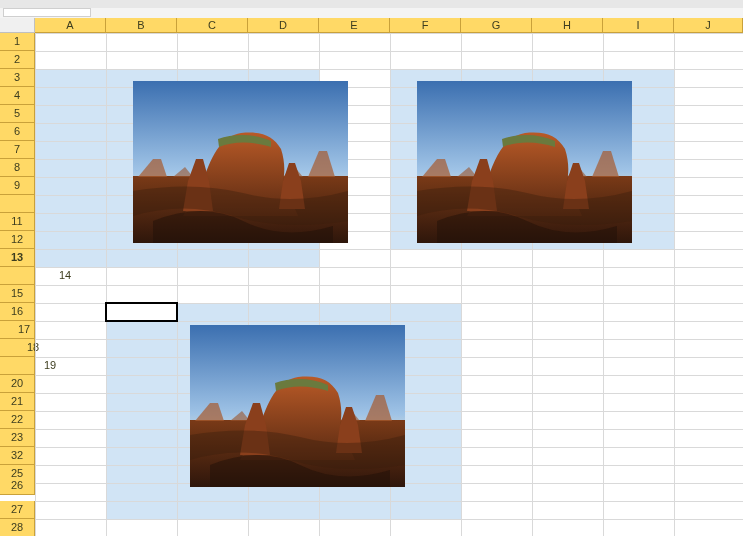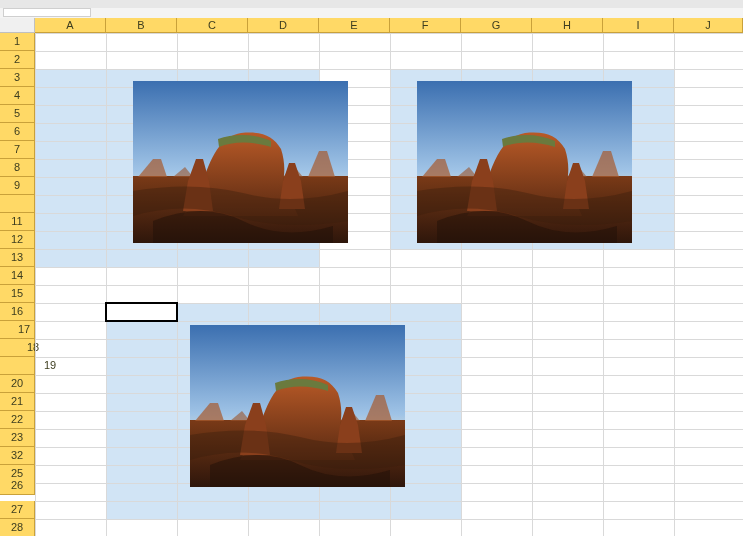--- a/index.html
+++ b/index.html
@@ -171,22 +171,22 @@
         <div class="rowhdr" style="top: 51px; height: 18px;"><span style="line-height: 17px;">3</span></div>
         <div class="rowhdr" style="top: 69px; height: 18px;"><span style="line-height: 17px;">4</span></div>
         <div class="rowhdr" style="top: 87px; height: 18px;"><span style="line-height: 17px;">5</span></div>
         <div class="rowhdr" style="top: 105px; height: 18px;"><span style="line-height: 17px;">6</span></div>
         <div class="rowhdr" style="top: 123px; height: 18px;"><span style="line-height: 17px;">7</span></div>
         <div class="rowhdr" style="top: 141px; height: 18px;"><span style="line-height: 17px;">8</span></div>
         <div class="rowhdr" style="top: 159px; height: 18px;"><span style="line-height: 17px;">9</span></div>
         <div class="rowhdr" style="top: 177px; height: 18px;"><span style="line-height: 17px; margin-left: 24px;">10</span></div>
         <div class="rowhdr" style="top: 195px; height: 18px;"><span style="line-height: 17px;">11</span></div>
         <div class="rowhdr" style="top: 213px; height: 18px;"><span style="line-height: 17px;">12</span></div>
-        <div class="rowhdr" style="top: 231px; height: 18px;"><span style="line-height: 17px;">13</span></div>
-        <div class="rowhdr" style="top: 249px; height: 18px;"><span style="line-height: 17px;">14</span></div>
+        <div class="rowhdr" style="top: 231px; height: 18px; font-weight: bold;"><span style="line-height: 17px;">13</span></div>
+        <div class="rowhdr" style="top: 249px; height: 18px;"><span style="line-height: 17px; padding-left: 48px;">14</span></div>
         <div class="rowhdr" style="top: 267px; height: 18px;"><span style="line-height: 17px;">15</span></div>
         <div class="rowhdr" style="top: 285px; height: 18px;"><span style="line-height: 17px;">16</span></div>
         <div class="rowhdr" style="top: 303px; height: 18px;"><span style="line-height: 17px; margin-left: 7px;">17</span></div>
         <div class="rowhdr" style="top: 321px; height: 18px;"><span style="line-height: 17px; padding-left: 16px;">18</span></div>
         <div class="rowhdr" style="top: 339px; height: 18px;"><span style="line-height: 17px; padding-left: 33px;">19</span></div>
         <div class="rowhdr" style="top: 357px; height: 18px;"><span style="line-height: 17px;">20</span></div>
         <div class="rowhdr" style="top: 375px; height: 18px;"><span style="line-height: 17px;">21</span></div>
         <div class="rowhdr" style="top: 393px; height: 18px;"><span style="line-height: 17px;">22</span></div>
         <div class="rowhdr" style="top: 411px; height: 18px;"><span style="line-height: 17px;">23</span></div>
         <div class="rowhdr" style="top: 429px; height: 18px;"><span style="line-height: 17px;">32</span></div>

